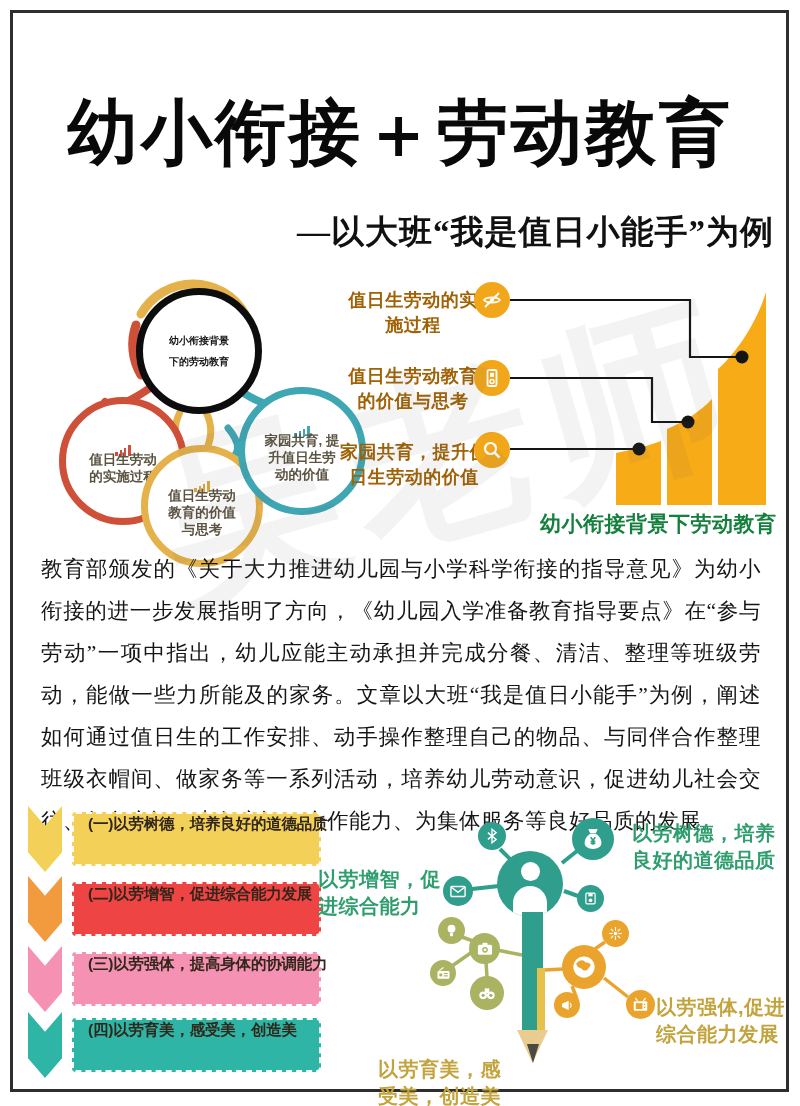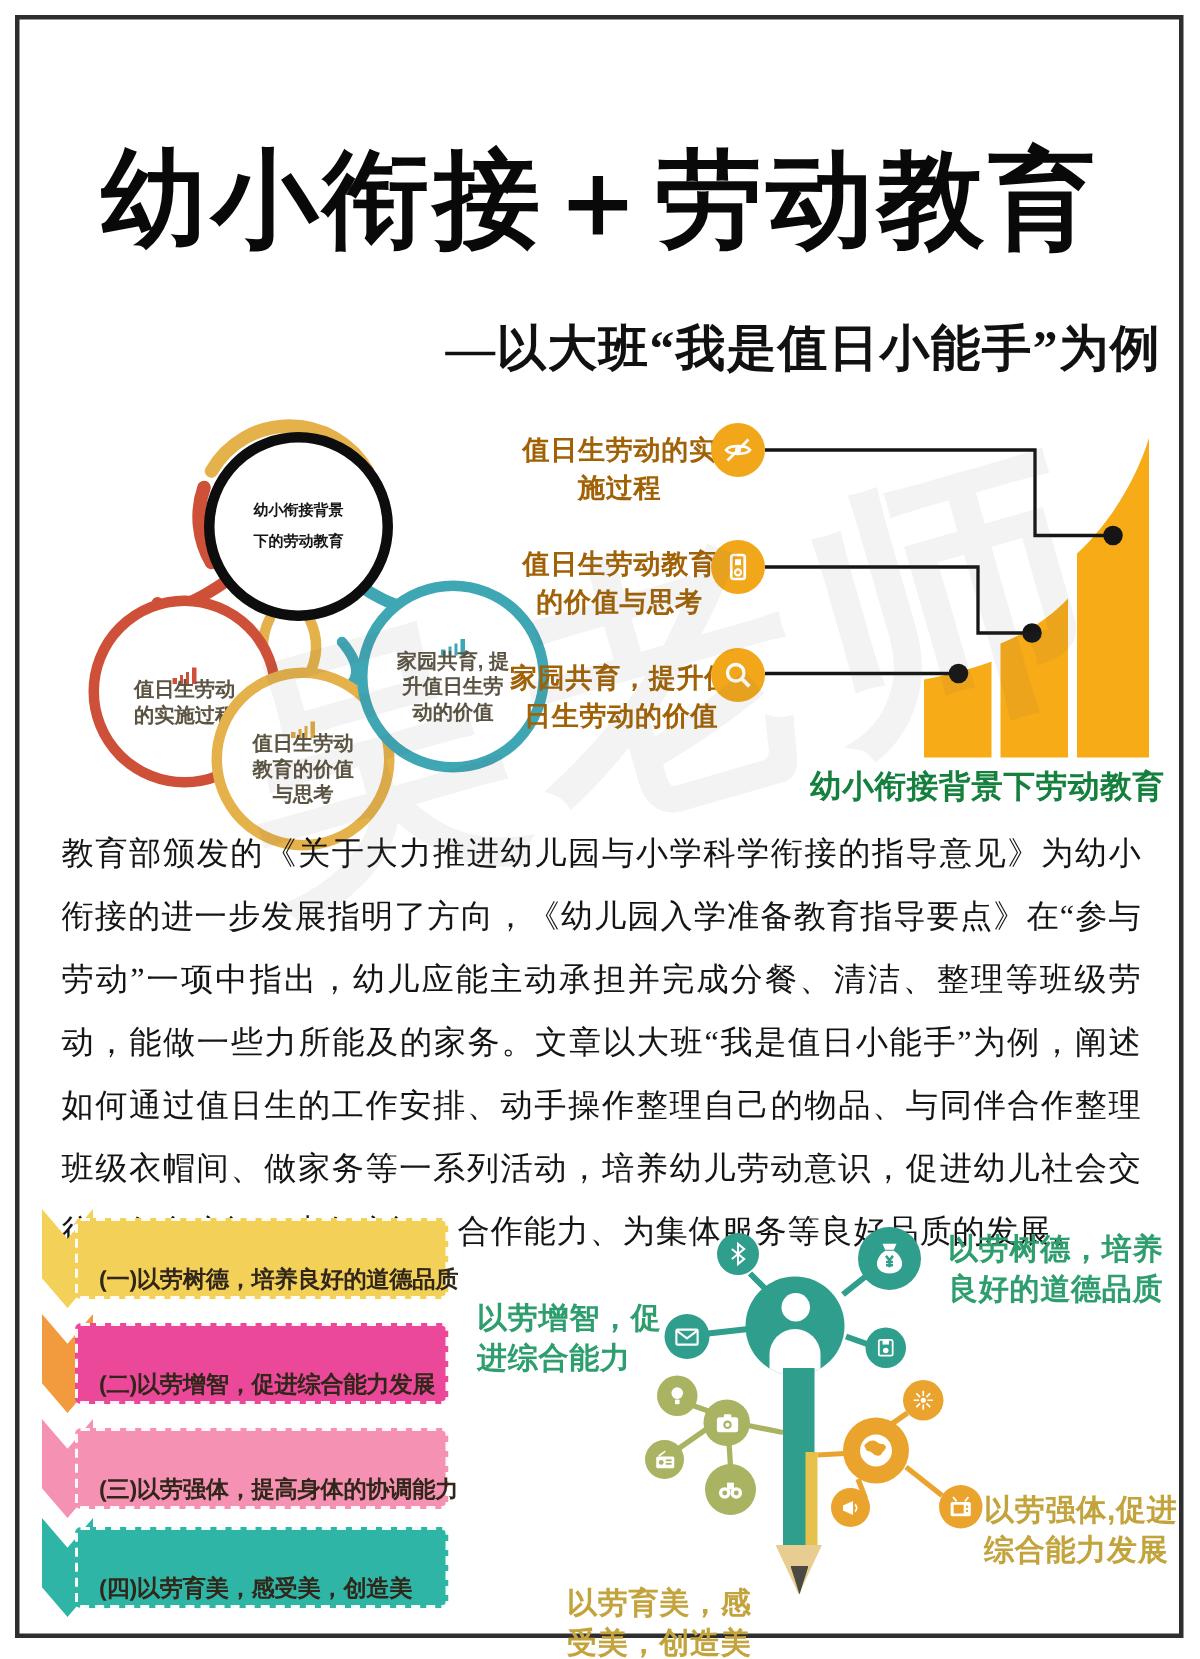--- a/index.html
+++ b/index.html
@@ -43,30 +43,30 @@
           display:flex;align-items:center;justify-content:center;}
   .pi1{left:474px;top:282px;}.pi2{left:474px;top:360px;}.pi3{left:474px;top:432px;}
   .p-caption{left:540px;top:510px;width:250px;z-index:2;font-weight:bold;font-size:21px;
              color:#15803d;white-space:nowrap;letter-spacing:.5px;}
   
   .abstract{left:41px;top:548px;width:720px;z-index:2;font-family:"Liberation Serif",serif;
             font-size:21.5px;line-height:42px;color:#151515;text-align:justify;letter-spacing:.5px;}
   
   .chev{width:34px;height:66px;z-index:2;
         clip-path:polygon(0 0,50% 30%,100% 0,100% 70%,50% 100%,0 70%);}
-  .banner{height:50px;width:245px;left:50px;z-index:2;border:2px dashed rgba(255,255,255,.95);
-          border-radius:4px;display:flex;align-items:flex-end;}
+  .banner{height:50px;width:245px;left:72px;z-index:2;border:2px dashed rgba(255,255,255,.95);
+          border-radius:4px;display:flex;align-items:flex-start;}
   .banner span{font-weight:bold;font-size:15.5px;color:#31261a;padding-left:14px;
                letter-spacing:-.2px;white-space:nowrap;}
   .ch1{left:28px;top:806px;background:#f3d158;}
   .ch2{left:28px;top:876px;background:#f29a3e;}
   .ch3{left:28px;top:946px;background:#f591b2;}
   .ch4{left:28px;top:1012px;background:#2eb5a6;}
   .b1{top:812px;background:#f3d158;}
-  .b2{top:882px;background:#ec4899;}
+  .b2{top:882px;background:#ef4444;}
   .b3{top:952px;background:#f591b2;}
   .b4{top:1018px;background:#2eb5a6;}
   
   .sat{border-radius:50%;z-index:2;display:flex;align-items:center;justify-content:center;}
   .sat svg{display:block;}
   .sat-teal{background:#2f9e8c}.sat-olive{background:#a9b362}.sat-orange{background:#eaa42e}
   .fig-circle{left:497px;top:851px;width:66px;height:66px;border-radius:50%;background:#2f9e8c;
               overflow:hidden;z-index:2;}
   .fig-head{position:absolute;left:24px;top:11px;width:19px;height:19px;border-radius:50%;background:#fff;}
   .fig-torso{position:absolute;left:16px;top:35px;width:34px;height:31px;border-radius:17px 17px 0 0;background:#fff;}

